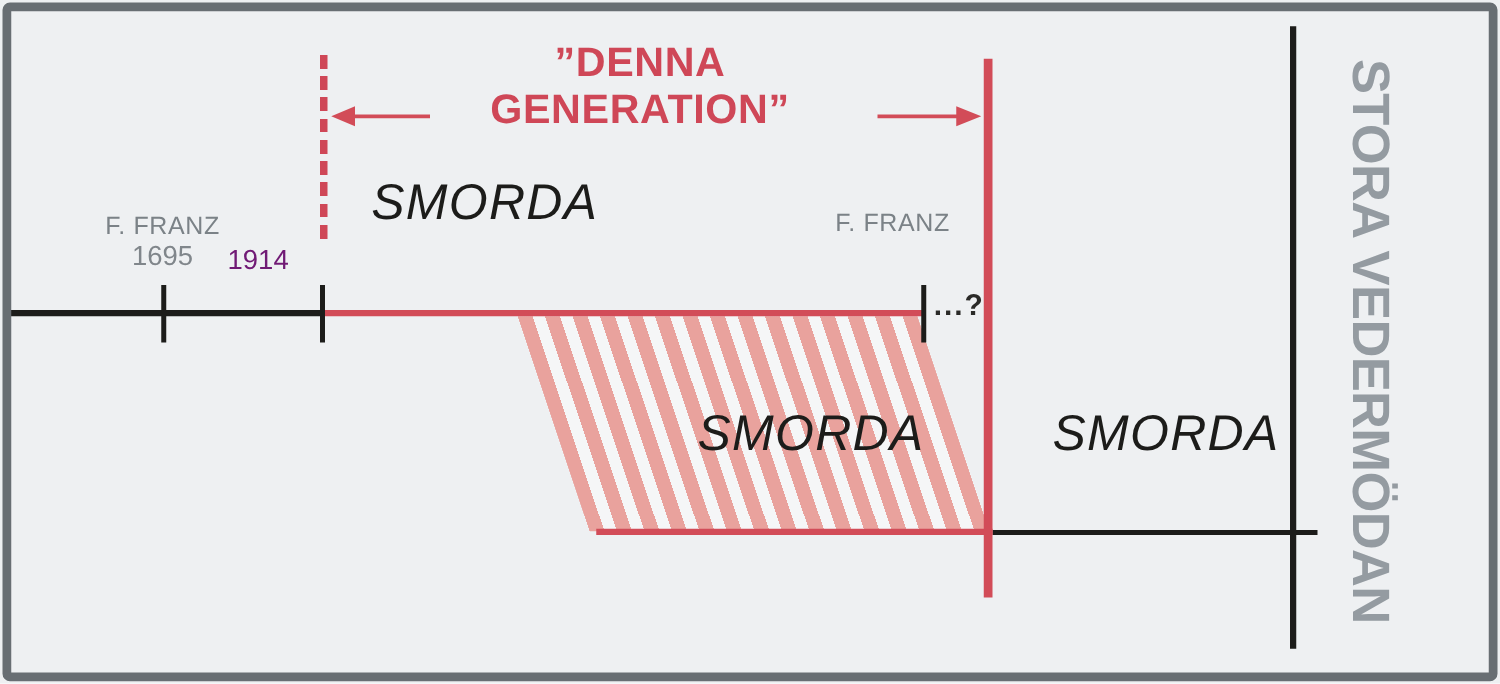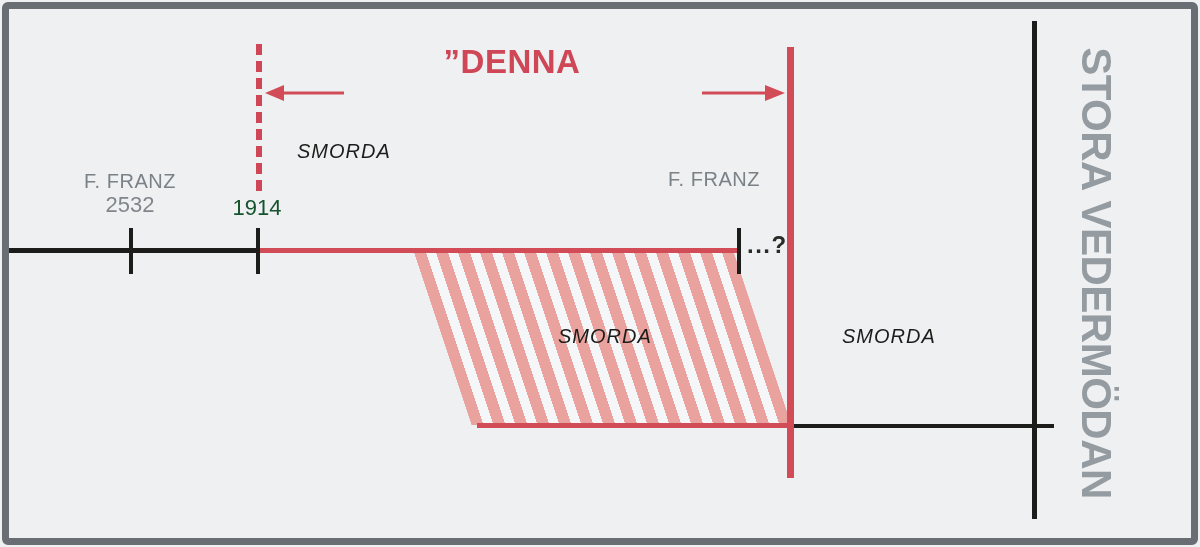--- a/index.html
+++ b/index.html
@@ -21,21 +21,21 @@
     left: 2px; top: 2px; right: 2px; bottom: 2px;
     border: 7px solid #686e73;
     border-radius: 6px;
     pointer-events: none;
     z-index: 30;
   }
 
   
   .title {
     position: absolute;
-    left: 362px; top: 44px;
+    left: 362px; top: 32px;
     width: 300px;
     text-align: center;
     color: #cf4757;
     font-size: 33px;
     font-weight: 700;
     letter-spacing: 0.5px;
     line-height: 1.12;
     z-index: 20;
   }
 
@@ -50,21 +50,21 @@
 
   
   .arrow { position: absolute; z-index: 20; }
   .arrow-left  { left: 264px; top: 82px; }
   .arrow-right { left: 700px; top: 82px; }
 
   
   .smorda {
     position: absolute;
     font-style: italic;
-    font-size: 20px;
+    font-size: 40px;
     color: #1c1c1a;
     letter-spacing: 1px;
     white-space: nowrap;
     z-index: 20;
   }
   .smorda-upper   { left: 297px; top: 140px; }
   .smorda-overlap { left: 558px; top: 325px; }
   .smorda-after   { left: 842px; top: 325px; }
 
   
@@ -74,21 +74,21 @@
     text-align: center;
     color: #7b8287;
     line-height: 1.08;
     z-index: 20;
   }
   .marker-label .name { font-weight: 400; font-size: 20px; letter-spacing: 0.5px; }
   .marker-label .year { font-weight: 400; font-size: 22px; color: #80868b; }
   .franz-birth { left: 55px;  top: 171px; }
   .franz-death { left: 639px; top: 169px; }
   .year-1914   { left: 182px; top: 195px; width: 150px; position: absolute;
-                 text-align: center; font-size: 22px; color: #14532d; z-index: 20; }
+                 text-align: left; font-size: 22px; color: #701a75; z-index: 20; }
 
   
   .line { position: absolute; z-index: 12; }
   .line-black-main   { left: 7px;   top: 248px; width: 250px; height: 5px; background: #1c1c1a; }
   .line-red-main     { left: 257px; top: 248px; width: 482px; height: 5px; background: #d24c58; }
   .line-red-bottom   { left: 477px; top: 423px; width: 317px; height: 5px; background: #d24c58; z-index: 14; }
   .line-black-bottom { left: 794px; top: 424px; width: 260px; height: 4px; background: #1c1c1a; }
   .tick {
     position: absolute;
     width: 4px; height: 46px; top: 228px;
@@ -156,38 +156,39 @@
 <body>
 
 <div id="stage">
 
   <div class="frame"></div>
 
   <div class="dash-line"></div>
 
   <div class="title">
     <div>”DENNA</div>
+    <div>GENERATION”</div>
   </div>
 
   <svg class="arrow arrow-left" width="82" height="22" viewBox="0 0 82 22">
     <line x1="80" y1="11" x2="17" y2="11" stroke="#d24c58" stroke-width="3"></line>
     <polygon points="1,11 20,3 20,19" fill="#d24c58"></polygon>
   </svg>
   <svg class="arrow arrow-right" width="86" height="22" viewBox="0 0 86 22">
     <line x1="2" y1="11" x2="67" y2="11" stroke="#d24c58" stroke-width="3"></line>
     <polygon points="85,11 65,3 65,19" fill="#d24c58"></polygon>
   </svg>
 
   <div class="smorda smorda-upper">SMORDA</div>
   <div class="smorda smorda-overlap">SMORDA</div>
   <div class="smorda smorda-after">SMORDA</div>
 
   <div class="marker-label franz-birth">
     <div class="name">F. FRANZ</div>
-    <div class="year">2532</div>
+    <div class="year">1695</div>
   </div>
   <div class="year-1914">1914</div>
   <div class="marker-label franz-death">
     <div class="name">F. FRANZ</div>
   </div>
 
   <div class="hatch"></div>
 
   <div class="line line-black-main"></div>
   <div class="line line-red-main"></div>

